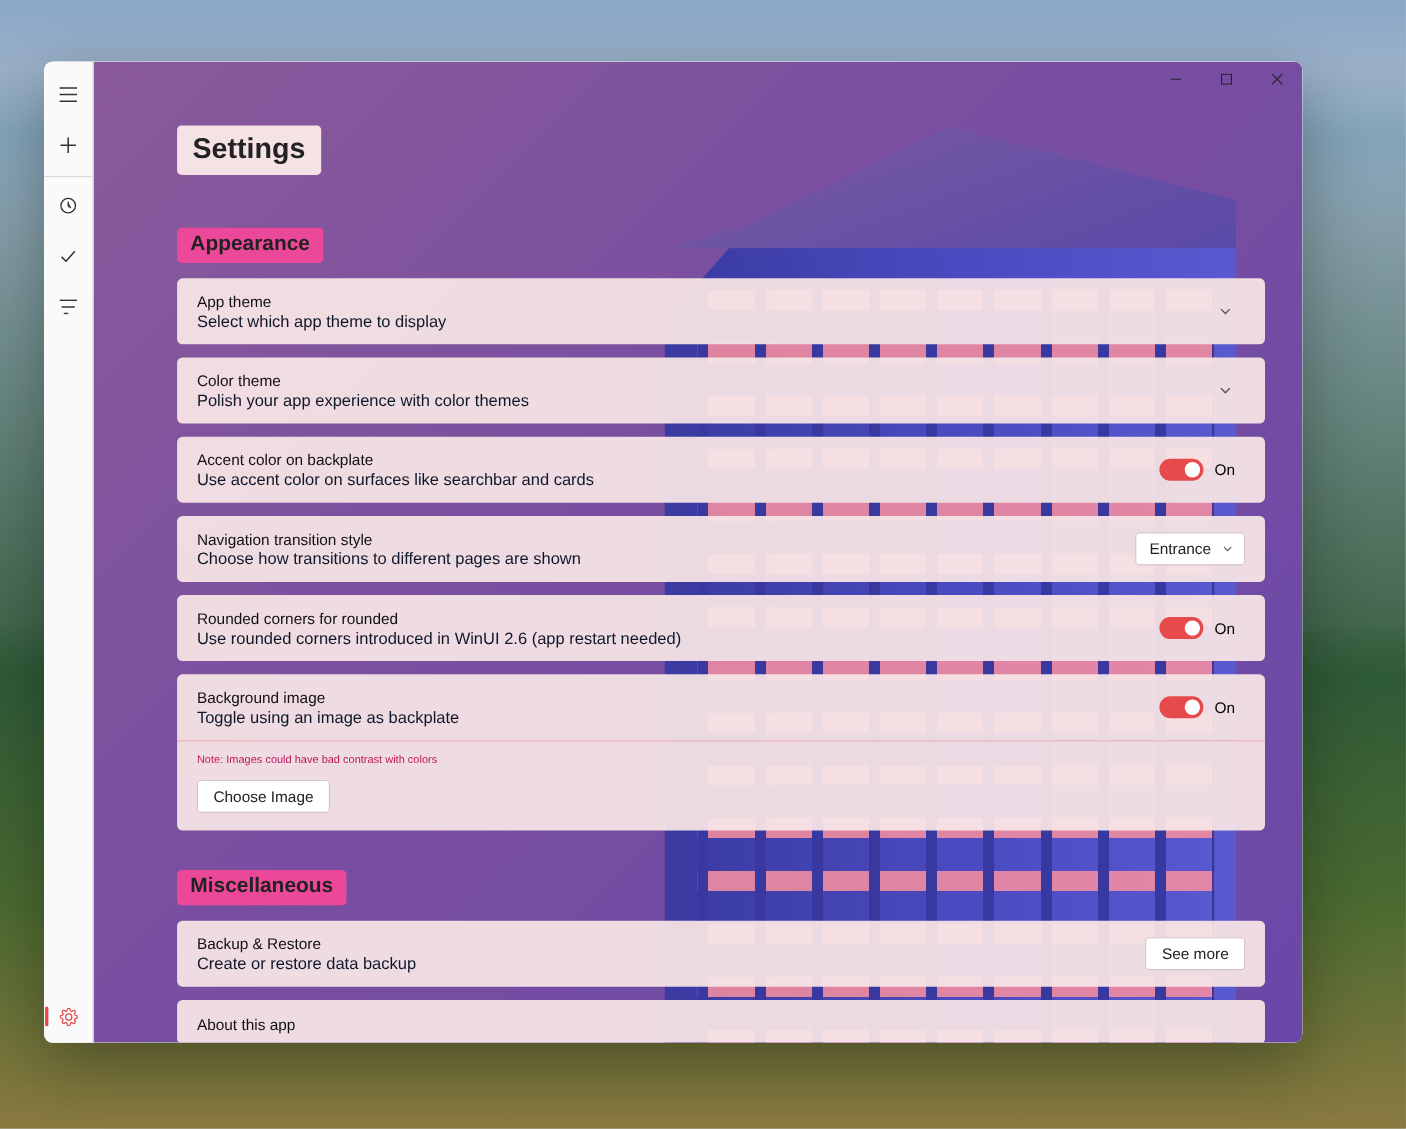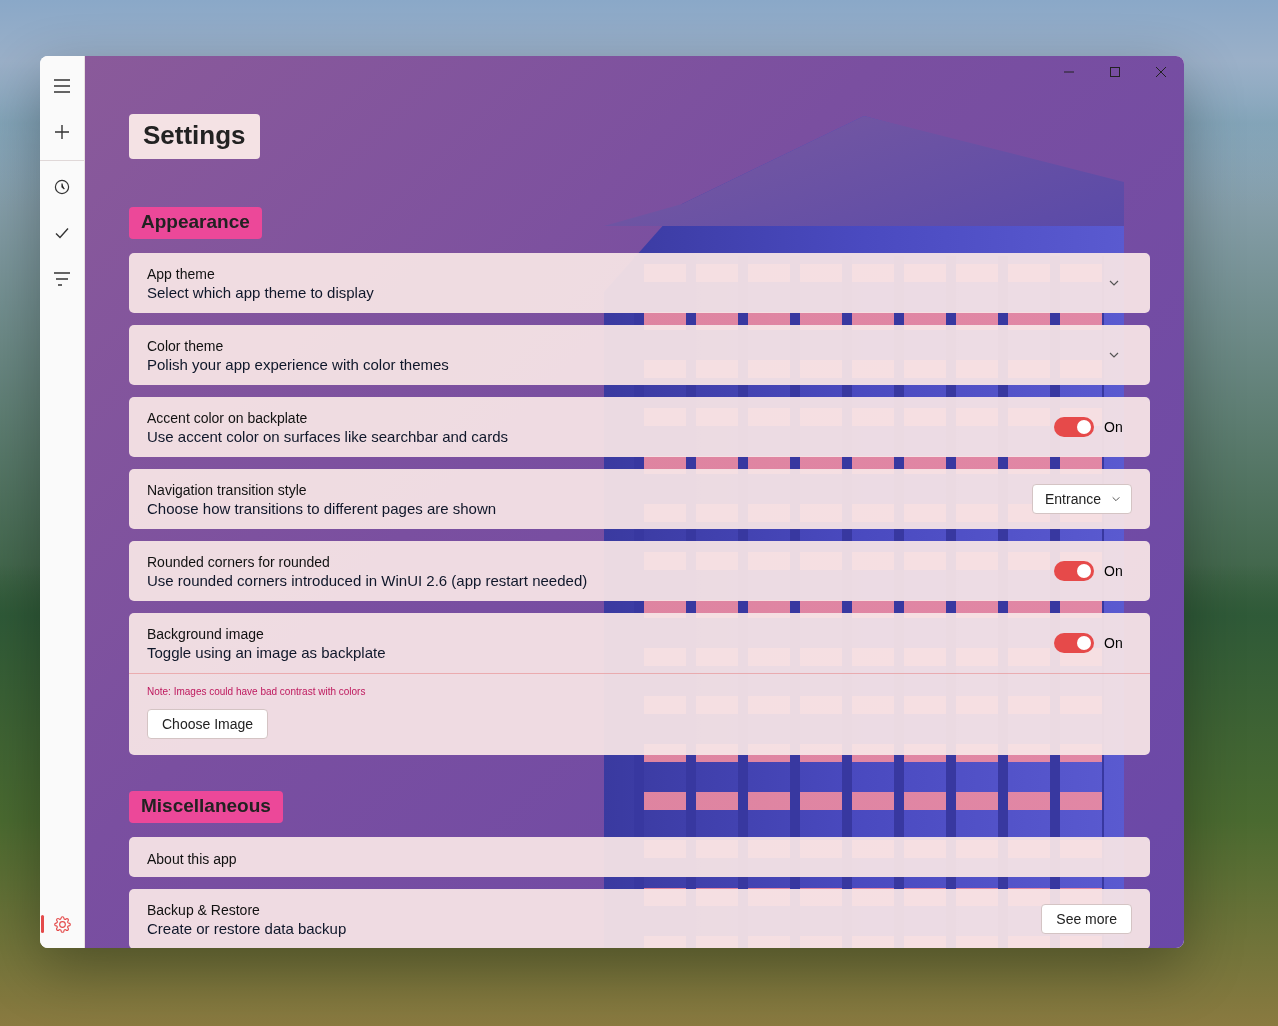--- a/index.html
+++ b/index.html
@@ -100,22 +100,23 @@
     display: flex; gap: 0;
     z-index: 10;
   }
   .titlebar .tbtn {
     width: 46px; height: 32px;
     display: flex; align-items: center; justify-content: center;
     color: #222;
   }
   .scroll {
     position: absolute; inset: 0;
-    padding: 58px 34px 0 44px;
+    padding: 58px 34px 0 32px;
     overflow: hidden;
+    margin-left: 44px;
   }
   .page-title {
     display: inline-block;
     background: #f4e2e4;
     padding: 6px 14px 8px 14px;
     border-radius: 4px;
     font-size: 26px;
     font-weight: 600;
     color: #222;
     margin-bottom: 48px;
@@ -333,30 +334,30 @@
             <div class="btn">Choose Image</div>
           </div>
         </div>
       </div>
 
       <div>
         <div class="section-title">Miscellaneous</div>
       </div>
 
       <div class="cards">
-        <div class="card" style="min-height:40px;padding-bottom:6px">
-          <div class="txt">
-            <div class="title">About this app</div>
-          </div>
-        </div>
-
         <div class="card">
           <div class="txt">
             <div class="title">Backup &amp; Restore</div>
             <div class="sub">Create or restore data backup</div>
           </div>
           <div class="see-more">See more</div>
         </div>
+
+        <div class="card" style="min-height:40px;padding-bottom:6px">
+          <div class="txt">
+            <div class="title">About this app</div>
+          </div>
+        </div>
       </div>
 
     </div>
   </div>
 </div>
 
 </body></html>

